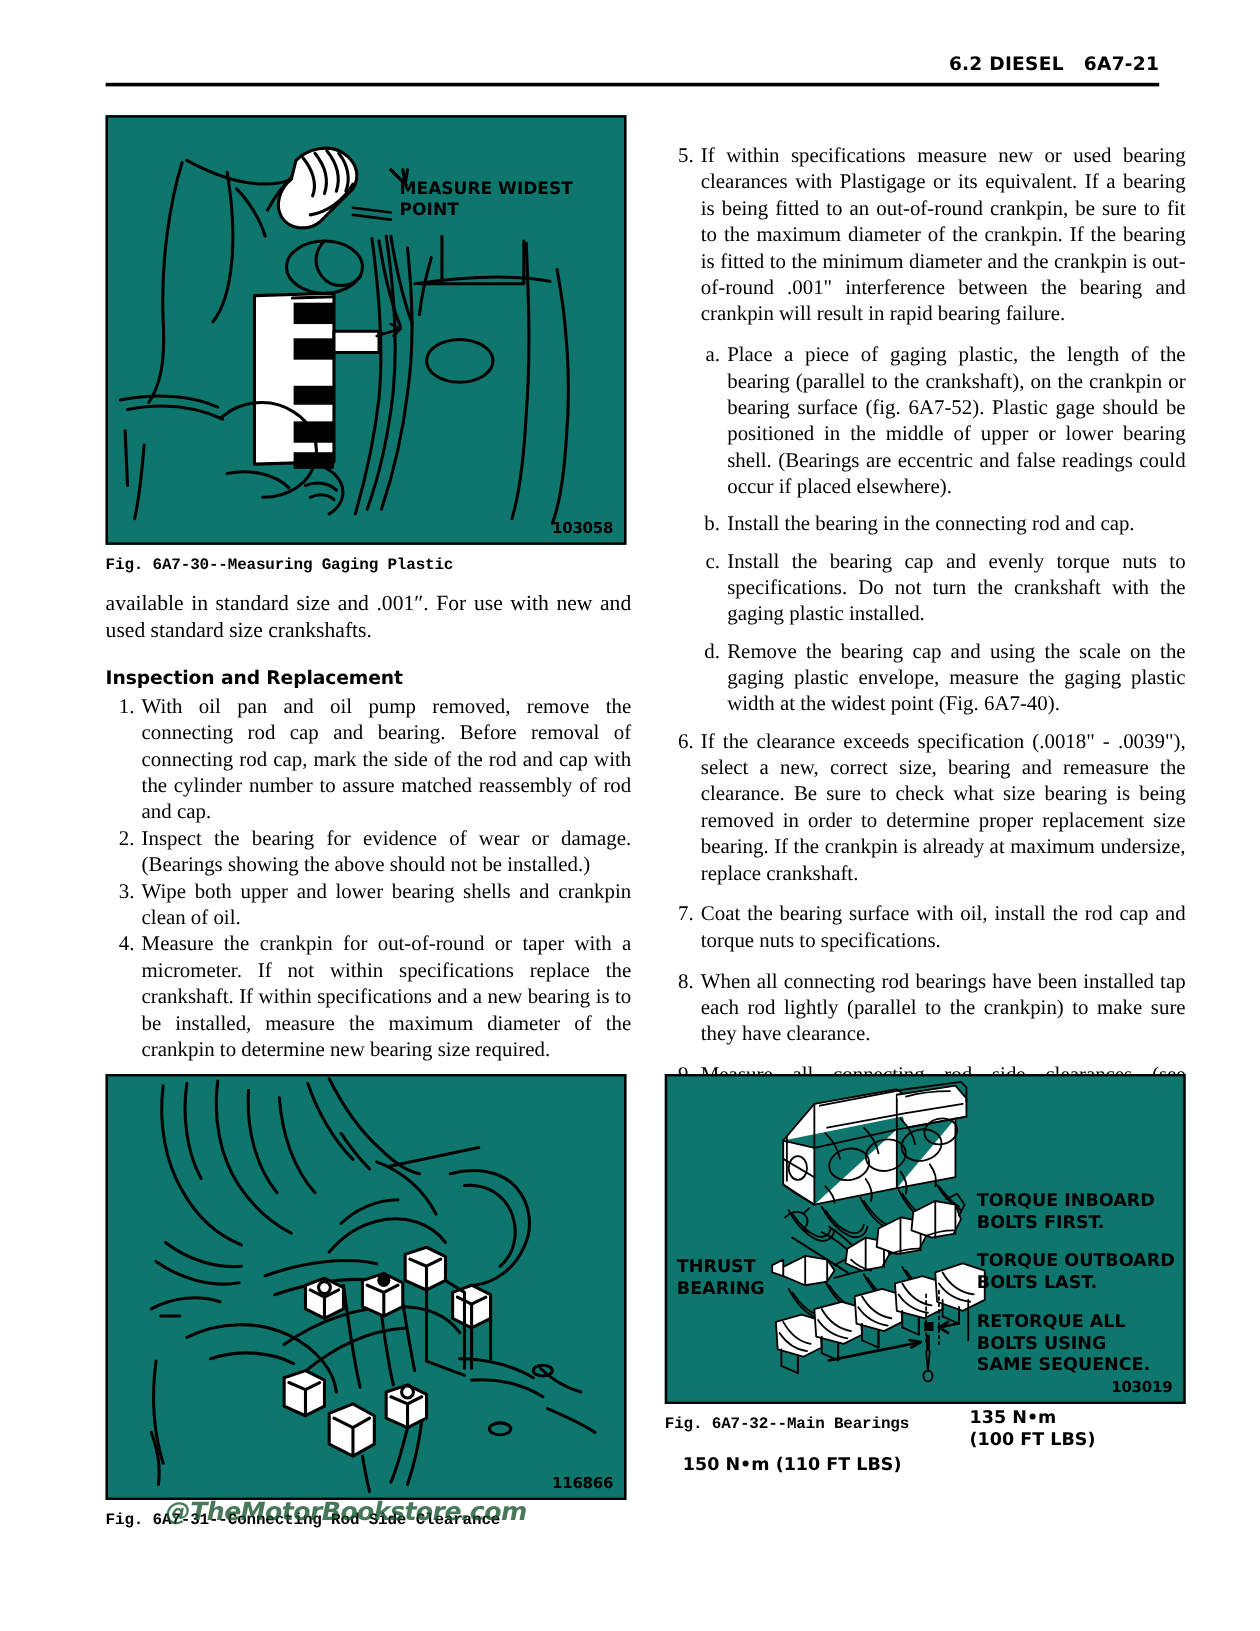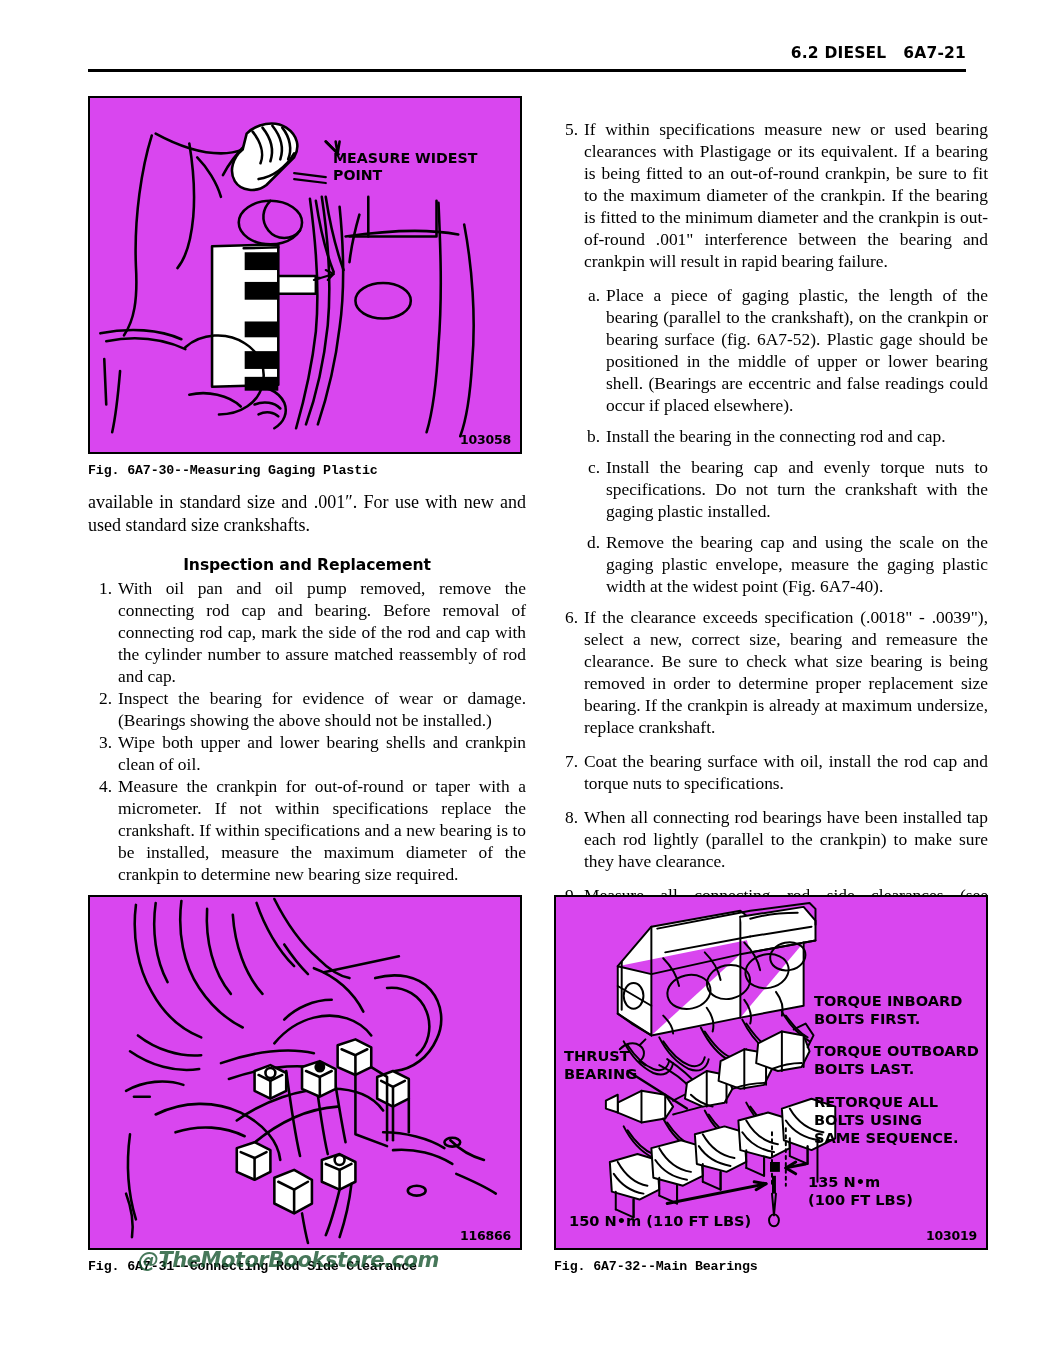--- a/index.html
+++ b/index.html
@@ -22,21 +22,21 @@
   }
   .header-rule{
     position:absolute;left:88px;top:69px;width:878px;height:3px;background:#000;
   }
 
   
   .col-left{position:absolute;left:88px;top:96px;width:438px;}
   .col-right{position:absolute;left:556px;top:118px;width:432px;}
 
   
-  .figbox{border:2.2px solid #000;position:relative;background:#d946ef;box-sizing:border-box;}
+  .figbox{border:2.2px solid #000;position:relative;background:#0f766e;box-sizing:border-box;}
   .fig-inner{position:relative;width:100%;height:100%;}
   .fig-num{
     position:absolute;right:9px;bottom:5px;
     font-family:"DejaVu Sans", sans-serif;font-weight:bold;font-size:12.5px;
     letter-spacing:-.2px;
   }
   .figcap{
     text-align:left;margin-top:9px;
     font-family:Liberation Mono, monospace;font-weight:bold;font-size:13.3px;
     letter-spacing:-.15px;
@@ -49,21 +49,21 @@
 
   
   .para{
     font-size:18px;line-height:1.265;text-align:justify;
     margin:0 0 0 0;
     hyphens:none;
   }
   .para.spaced{margin-top:13px;}
   .sec-head{
     font-family:"DejaVu Sans", sans-serif;font-weight:bold;font-size:15.6px;
-    letter-spacing:-.1px;margin-top:19px;margin-bottom:3px;text-align:center;
+    letter-spacing:-.1px;margin-top:19px;margin-bottom:3px;
   }
   .li{
     display:flex;font-size:17.4px;line-height:1.265;
     margin-bottom:0px;
   }
   .li .mk{
     flex:0 0 auto;text-align:right;padding-right:6px;
   }
   .li .bd{flex:1 1 auto;text-align:justify;}
   .li.gap{margin-top:12px;}
@@ -329,21 +329,21 @@
             <path d="M214 320 C 216 332, 218 342, 220 350"></path>
           </g>
         </svg>
         <div class="fig-num">116866</div>
       </div>
     </div>
     <div class="figcap">Fig. 6A7-31--Connecting Rod Side Clearance</div>
   </div>
 
   <div style="position:absolute;left:554px;top:895px;width:434px;">
-    <div class="figbox" style="width:434px;height:355px;">
+    <div class="figbox" style="width:434px;height:275px;">
       <div class="fig-inner">
         <svg viewBox="0 0 434 355" width="100%" height="100%">
           <g fill="none" stroke="#000" stroke-width="2" stroke-linecap="round" stroke-linejoin="round">
 
             <path d="M62 70 L 96 30 L 186 14 L 196 22 L 196 44 L 244 38 L 250 32" fill="#fff"></path>
             <path d="M62 70 L 62 118 L 96 140 L 96 78 Z" fill="#fff"></path>
             <path d="M96 78 L 186 58 L 186 20" fill="none"></path>
             <path d="M96 140 L 186 122 L 186 58" fill="#fff"></path>
             <path d="M96 30 L 96 78"></path>
 

